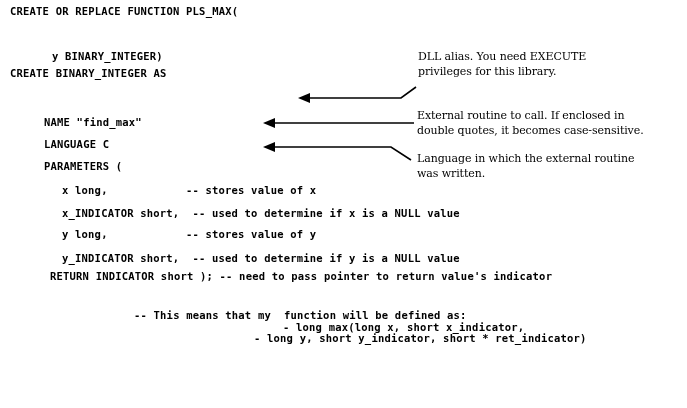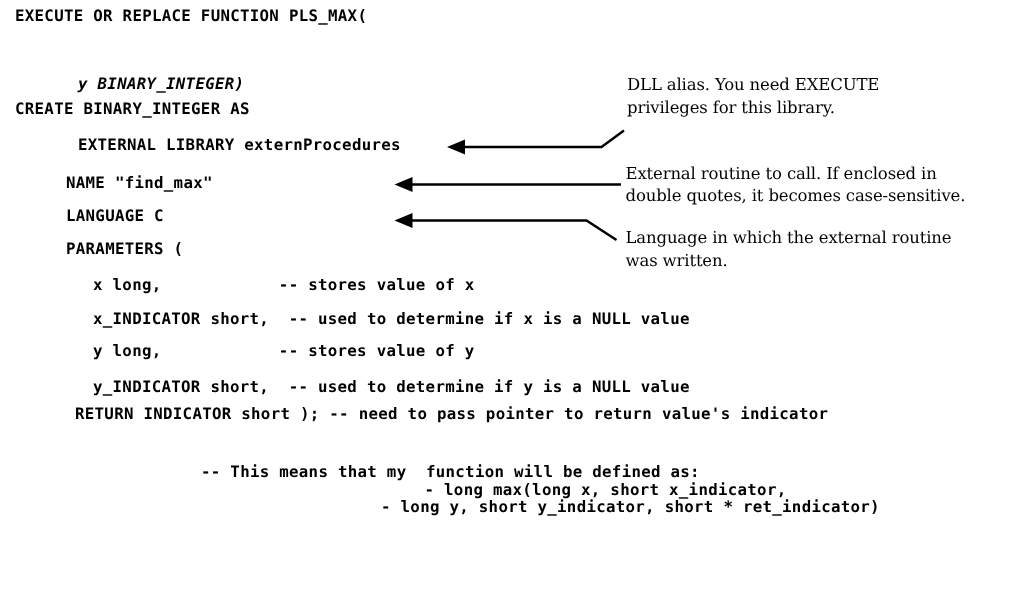--- a/index.html
+++ b/index.html
@@ -41,24 +41,23 @@
     width: 687px;
     height: 408px;
     pointer-events: none;
   }
 </style>
 </head>
 <body>
 
 <div id="page">
 
-  <div class="code-line" style="left:10px;  top:5px;">EXECUTE OR REPLACE FUNCTION PLS_MAX(</div>
-  <div class="code-line" style="left:52px;  top:50px;font-style:italic;">y BINARY_INTEGER)</div>
+  <div class="code-line" style="left:10px;  top:5px;">CREATE OR REPLACE FUNCTION PLS_MAX(</div>
+  <div class="code-line" style="left:52px;  top:50px;">y BINARY_INTEGER)</div>
   <div class="code-line" style="left:10px;  top:67px;">CREATE BINARY_INTEGER AS</div>
-  <div class="code-line" style="left:52px;  top:91px;">EXTERNAL LIBRARY externProcedures</div>
   <div class="code-line" style="left:44px;  top:116px;">NAME "find_max"</div>
   <div class="code-line" style="left:44px;  top:138px;">LANGUAGE C</div>
   <div class="code-line" style="left:44px;  top:160px;">PARAMETERS (</div>
   <div class="code-line" style="left:62px;  top:184px;">x long,            -- stores value of x</div>
   <div class="code-line" style="left:62px;  top:207px;">x_INDICATOR short,  -- used to determine if x is a NULL value</div>
   <div class="code-line" style="left:62px;  top:228px;">y long,            -- stores value of y</div>
   <div class="code-line" style="left:62px;  top:252px;">y_INDICATOR short,  -- used to determine if y is a NULL value</div>
   <div class="code-line" style="left:50px;  top:270px;">RETURN INDICATOR short ); -- need to pass pointer to return value's indicator</div>
   <div class="code-line" style="left:134px; top:309px;">-- This means that my  function will be defined as:</div>
   <div class="code-line" style="left:254px; top:321px;margin-left:29px;">- long max(long x, short x_indicator,</div>

